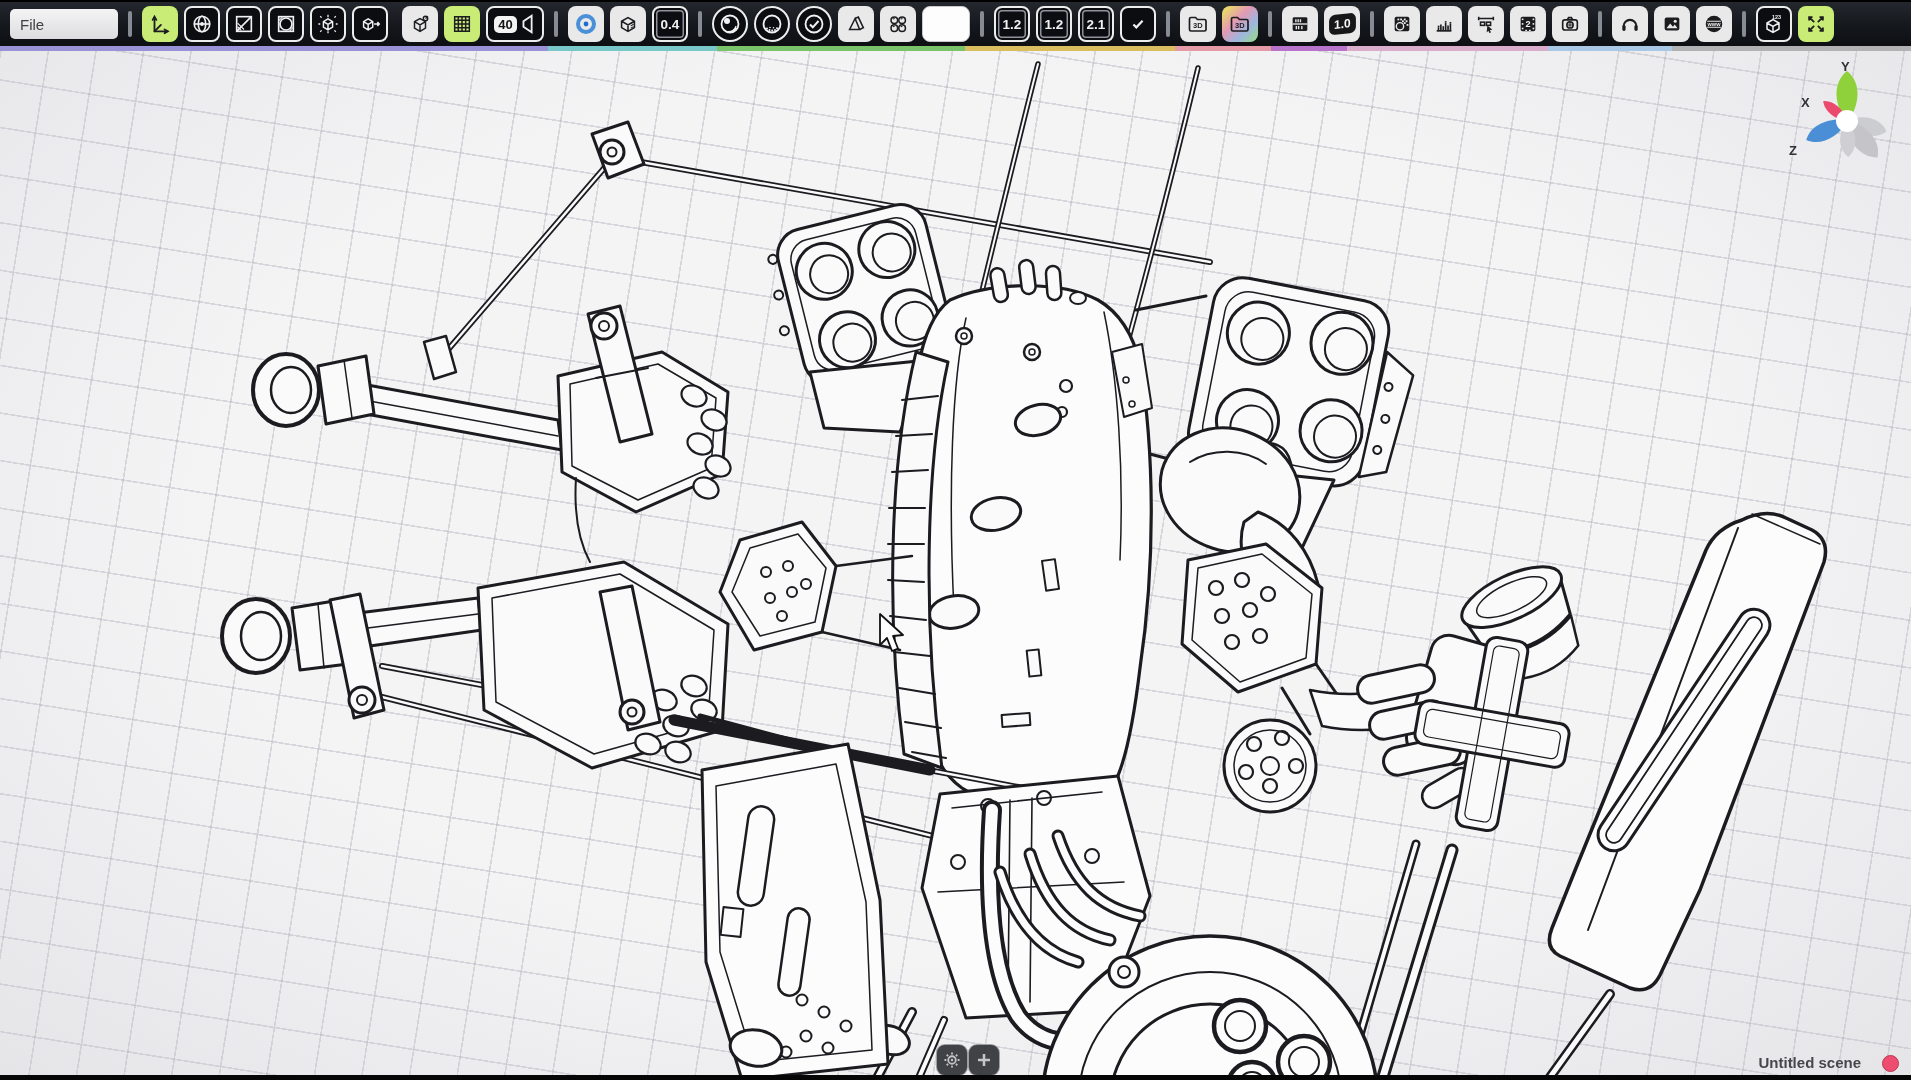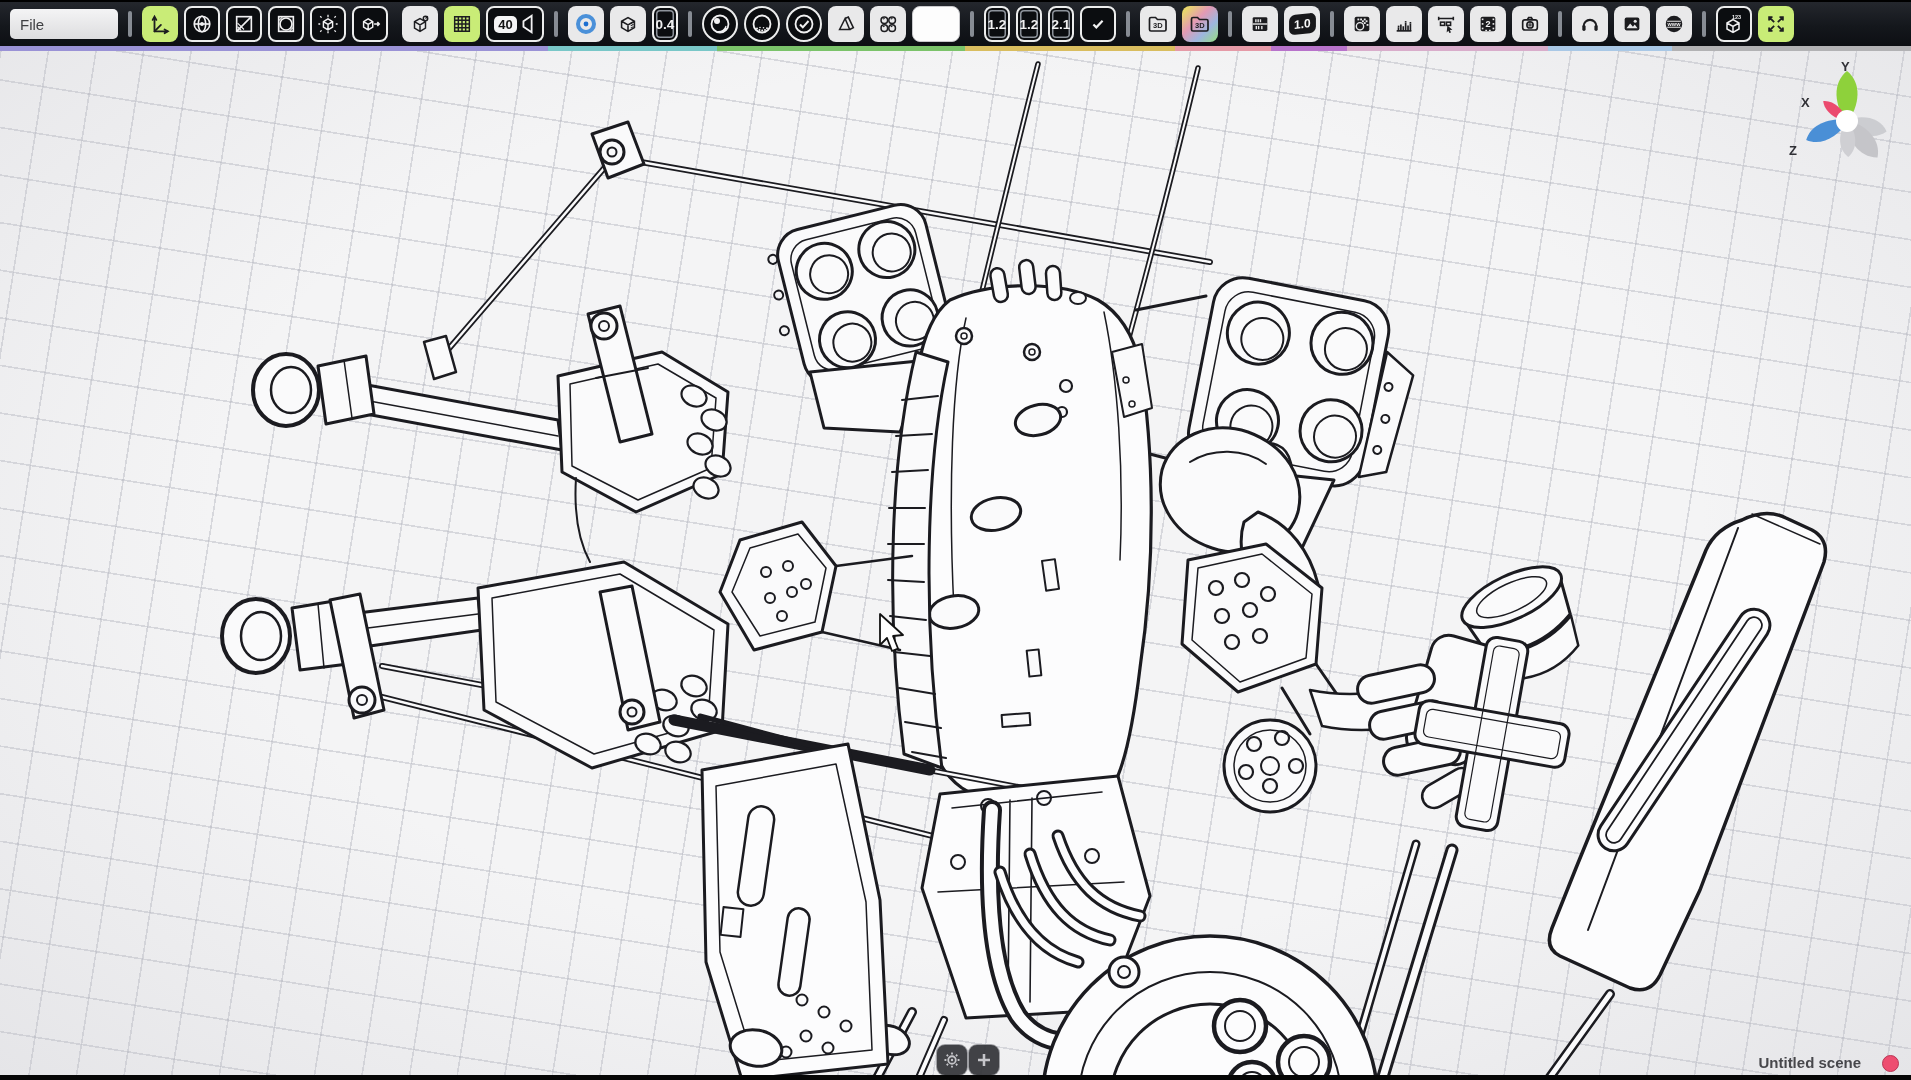--- a/index.html
+++ b/index.html
@@ -15,21 +15,21 @@
   .tb-sep{width:4px;height:26px;border-radius:2px;background:#878c94;flex:0 0 auto;margin:0 4px;}
   .tb-btn{width:36px;height:36px;border-radius:8px;flex:0 0 auto;display:flex;
     align-items:center;justify-content:center;box-sizing:border-box;position:relative;}
   .tb-btn svg{display:block;}
   .dark{background:#0b0d10;border:2px solid #eceded;color:#f1f1f2;}
   .light{background:#e9e9ea;color:#1d1d20;}
   .green{background:#c9ec77;color:#1d1d20;}
   .circle{border-radius:50%;}
   .white{background:#fdfdfd;border:1px solid #c9c9cc;width:48px;}
   .wide{width:58px;}
-  .val{width:26px;font-weight:bold;font-size:13.5px;
+  .val{width:36px;font-weight:bold;font-size:13.5px;
     box-shadow:inset 0 0 0 2px #0b0d10, inset 0 0 0 3.5px #8d939b;}
   .rainbow{background:linear-gradient(135deg,#e9d76b 10%,#e39ab4 40%,#9db6df 68%,#97d88d 95%);color:#1d1d20;}
   .ml8{margin-left:8px;}
   .fov-badge{background:#f4f4f5;color:#141414;font-weight:bold;font-size:13px;
     border-radius:5px;padding:2px 4px;line-height:1;margin-right:3px;}
   .banner{background:#17171a;color:#fafafa;font-weight:bold;font-size:12px;
     padding:3px 5px;border-radius:6px;transform:rotate(-6deg) skewX(-6deg);display:inline-block;}
   
   .spectrum{position:absolute;top:46px;left:0;width:1911px;height:5px;display:flex;z-index:9;}
   

